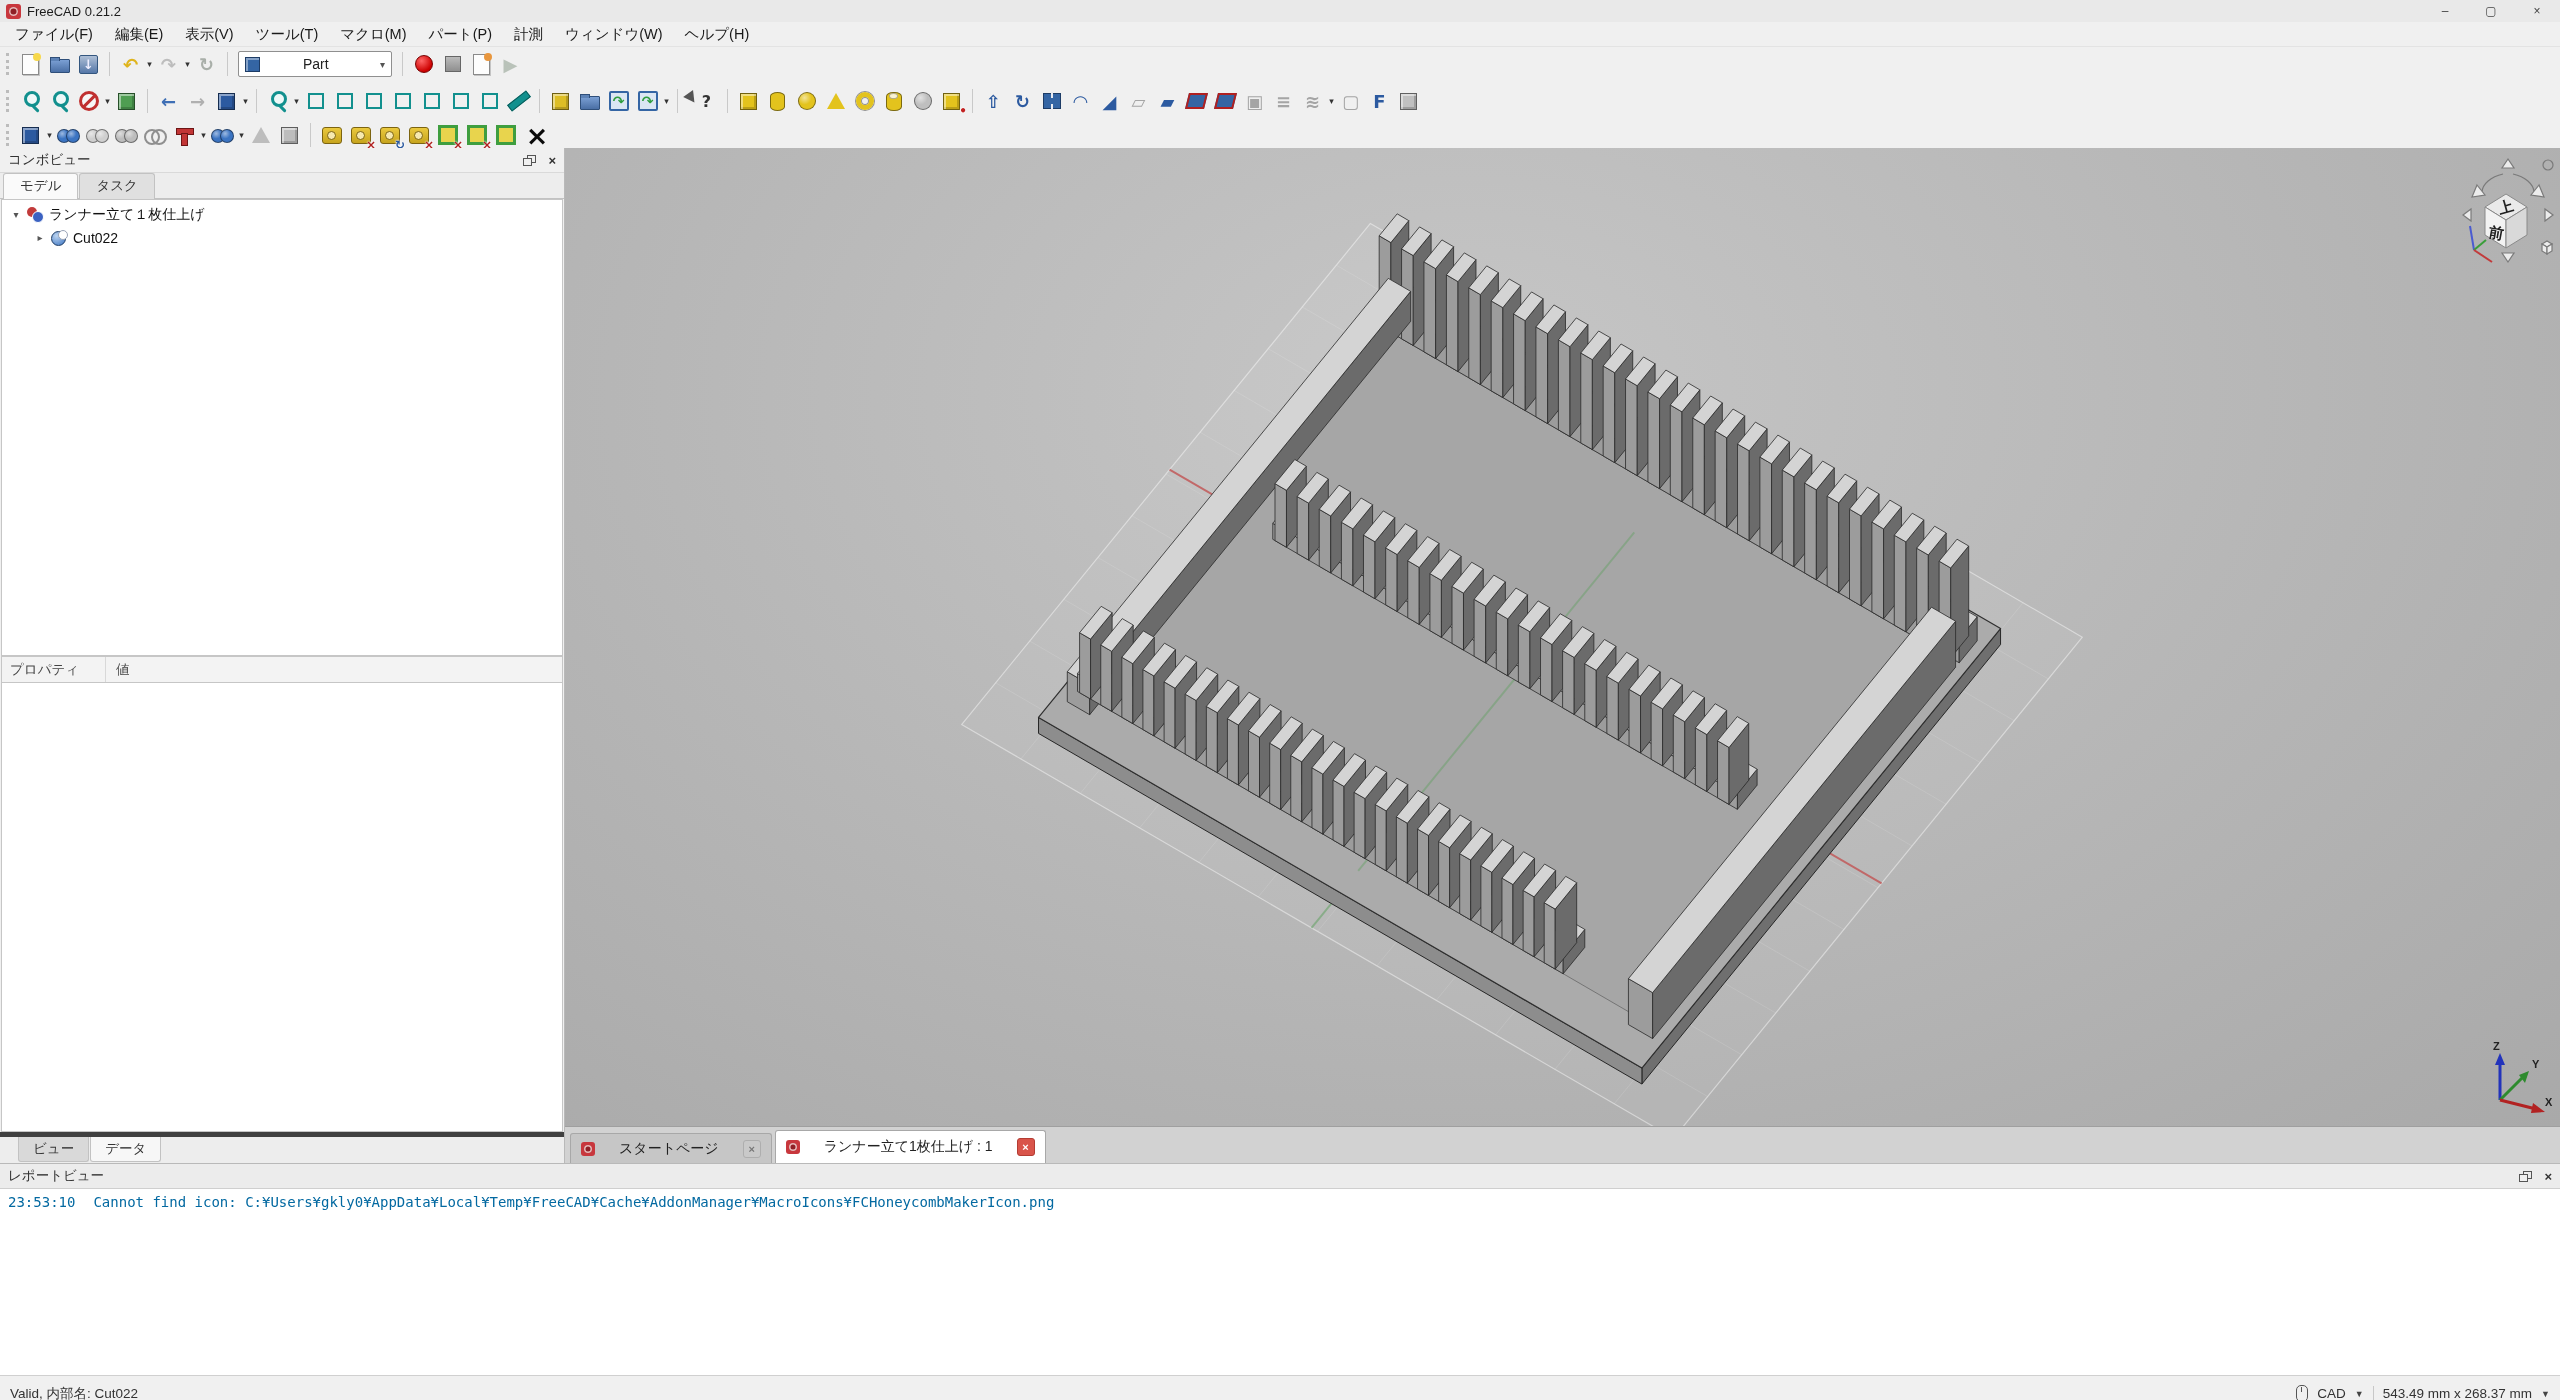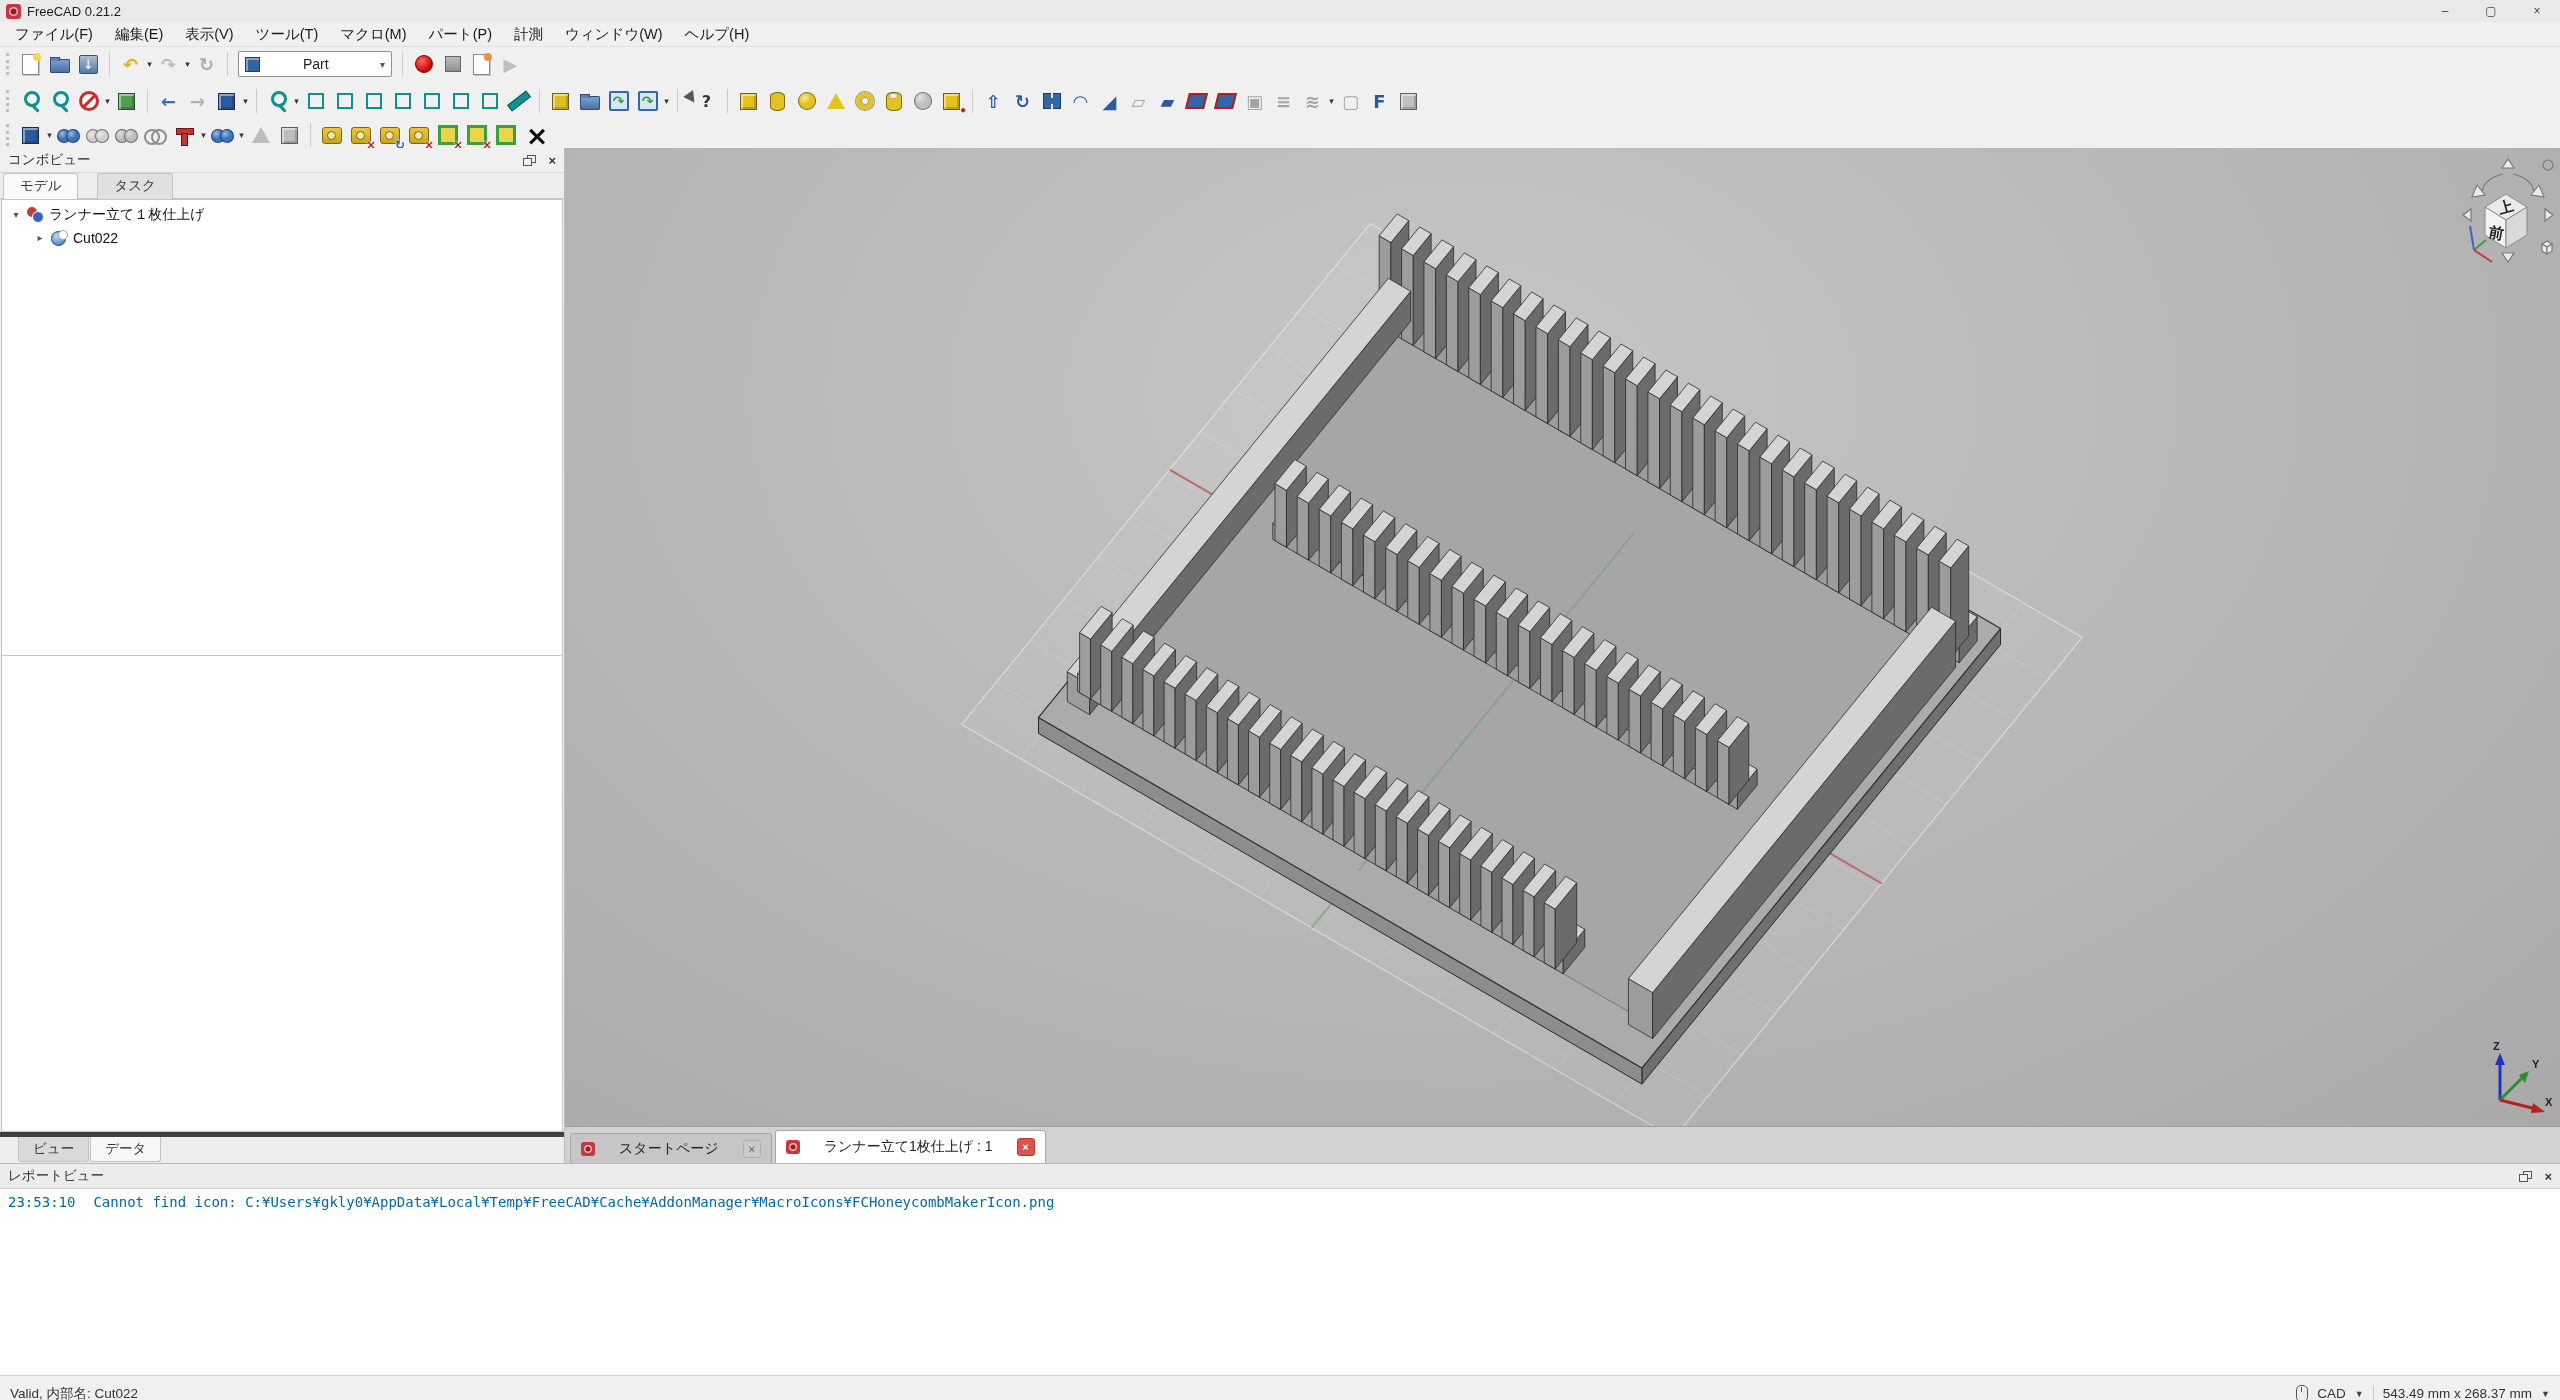--- a/index.html
+++ b/index.html
@@ -73,21 +73,21 @@
 
   
   .main{position:absolute;top:148px;left:0;width:2560px;height:1015px;display:flex;}
   .dock{width:564px;background:#f0f0f0;border-right:1px solid #b9b9b9;display:flex;flex-direction:column;flex:0 0 auto;}
   .dock-title{height:24px;display:flex;align-items:center;padding:0 8px;font-size:13.5px;color:#333;border-bottom:1px solid #d9d9d9;}
   .spacer{flex:1;}
   .float-ico{position:relative;width:13px;height:11px;margin-right:12px;}
   .float-ico::before{content:"";position:absolute;right:0;top:0;width:7px;height:6px;border:1.5px solid #555;}
   .float-ico::after{content:"";position:absolute;left:0;bottom:0;width:7px;height:6px;border:1.5px solid #555;background:#f0f0f0;}
   .close-x{font-size:13px;color:#333;font-weight:bold;}
-  .cv-tabs{height:25px;display:flex;align-items:flex-end;padding-left:3px;gap:19px;background:#ededed;border-bottom:1px solid #c2c2c2;}
+  .cv-tabs{height:25px;display:flex;align-items:flex-end;padding-left:3px;gap:1px;background:#ededed;border-bottom:1px solid #c2c2c2;}
   .cv-tab{padding:3px 16px 4px;font-size:13.5px;color:#333;background:#e0e0e0;border:1px solid #c2c2c2;border-bottom:none;border-radius:3px 3px 0 0;margin-bottom:-1px;}
   .cv-tab.active{background:#fafafa;}
   .tree{height:452px;background:#fff;border:1px solid #c6c6c6;margin:0 1px;overflow:hidden;padding-top:3px;}
   .tree-row{display:flex;align-items:center;height:23px;font-size:14px;color:#111;gap:5px;padding-left:8px;}
   .tree-row.child{padding-left:32px;}
   .tw{width:12px;color:#555;font-size:10px;text-align:center;flex:0 0 auto;}
   .ti-doc{width:17px;height:17px;position:relative;flex:0 0 auto;}
   .ti-doc::before{content:"";position:absolute;width:10px;height:10px;border-radius:50%;background:#c23b3b;left:0;top:1px;}
   .ti-doc::after{content:"";position:absolute;width:10px;height:10px;border-radius:50%;background:#3b62c2;right:0;bottom:0;border:1px solid #fff;}
   .ti-cut{width:17px;height:17px;position:relative;flex:0 0 auto;}
@@ -293,20 +293,24 @@
             <span class="tw">▾</span>
             <span class="ti-doc"></span>
             <span>ランナー立て１枚仕上げ</span>
           </div>
           <div class="tree-row child">
             <span class="tw">▸</span>
             <span class="ti-cut"></span>
             <span>Cut022</span>
           </div>
         </div>
+      <div class="prop-header">
+        <span class="prop-col1">プロパティ</span>
+        <span class="prop-col2">値</span>
+      </div>
       <div class="prop-body"></div>
       <div class="cv-bottom-tabs" id="cv-bottom-tabs">
           <span class="cvb-tab active">ビュー</span>
           <span class="cvb-tab">データ</span>
         </div>
     </div>
 
     <div class="right-col">
       <div class="viewport">
         <svg id="scene" viewBox="0 0 1997 979" preserveAspectRatio="none">

